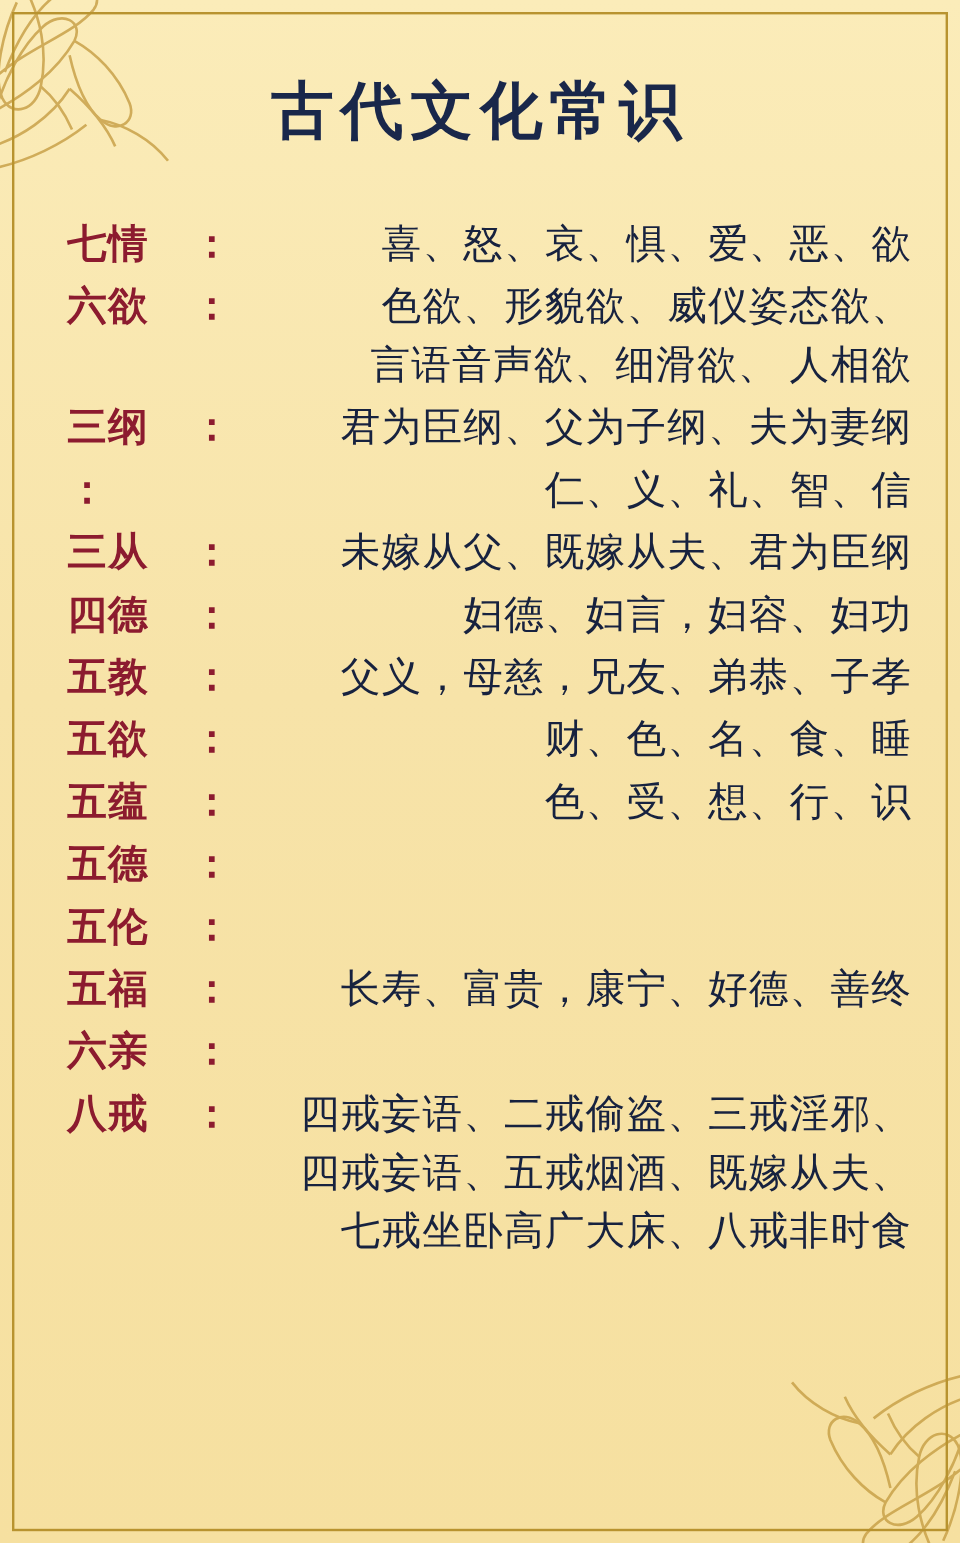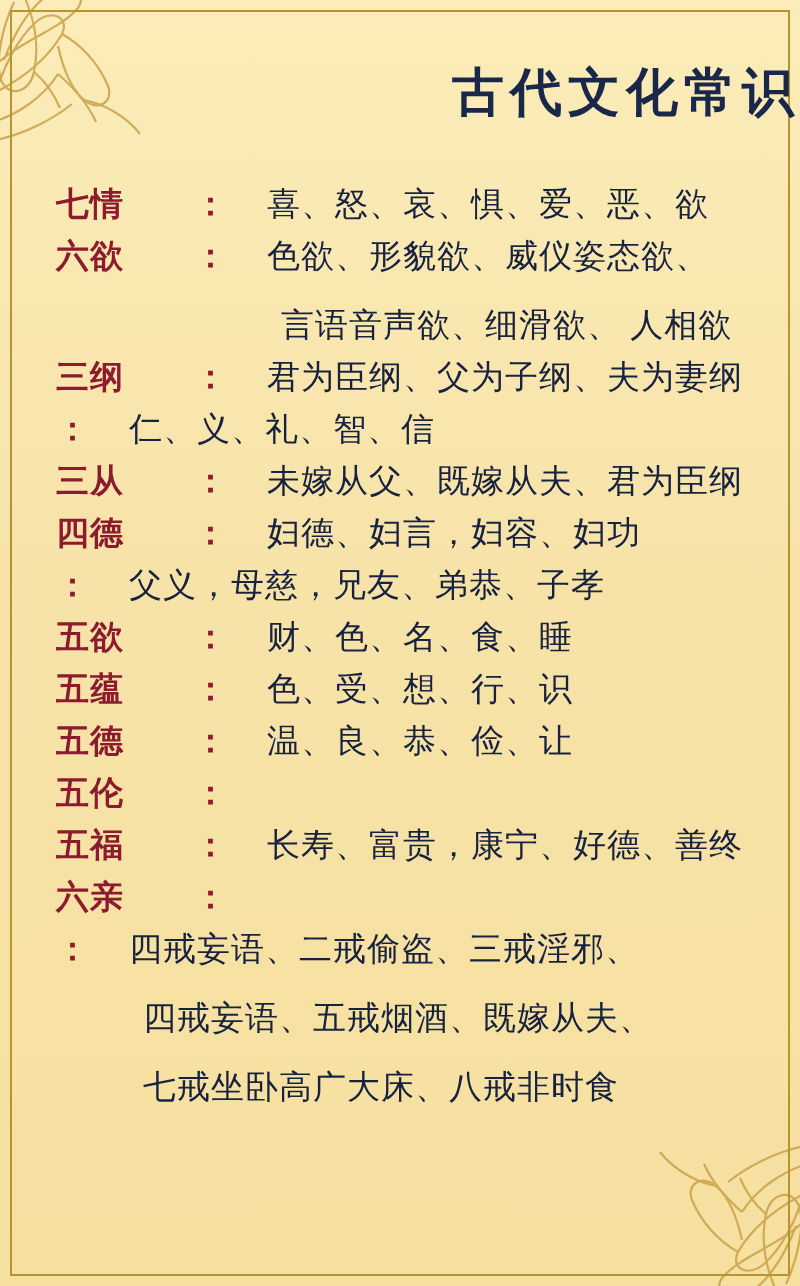--- a/index.html
+++ b/index.html
@@ -41,38 +41,37 @@
   .corner-art.br {
     bottom: 0;
     right: 0;
     transform: rotate(180deg);
   }
   .title {
     position: absolute;
     top: 58px;
     left: 0;
     width: 100%;
-    text-align: right;
+    text-align: center;
     font-size: 52px;
     font-weight: bold;
     color: #19274a;
     letter-spacing: 6px;
     font-family: "Liberation Serif", "DejaVu Serif", serif;
   }
   .content {
     position: absolute;
     top: 180px;
     left: 56px;
     right: 40px;
   }
   .entry {
     display: flex;
     align-items: flex-start;
     margin-bottom: 3px;
-    gap: 34px;
   }
   .label {
     flex: 0 0 auto;
     width: 104px;
     font-size: 33px;
     font-weight: bold;
     color: #8c1b2f;
     letter-spacing: 1px;
     line-height: 49px;
     white-space: nowrap;
@@ -88,24 +87,24 @@
     flex: 1 1 auto;
     font-size: 33px;
     color: #17223f;
     line-height: 49px;
     padding-left: 6px;
     letter-spacing: 1px;
   }
   .value .line {
     display: block;
     white-space: nowrap;
+    text-align: right;
   }
   .value .line.indent {
     padding-left: 14px;
-    margin-top: 20px;
   }
 </style>
 </head>
 <body>
 
 <div class="page">
 
   <svg class="corner-art tl" width="230" height="230" viewBox="0 0 230 230">
     <g fill="none" stroke="#c9a24a" stroke-width="2.2">
       <path d="M-10 70 C 20 40, 60 30, 78 8 C 88 -6, 70 -18, 52 -8 C 30 6, 14 34, 4 60"></path>
@@ -182,20 +181,21 @@
 
     <div class="entry">
       <div class="label">四德</div>
       <div class="colon">：</div>
       <div class="value">
         <span class="line">妇德、妇言，妇容、妇功</span>
       </div>
     </div>
 
     <div class="entry">
+      <div class="label">五教</div>
       <div class="colon">：</div>
       <div class="value">
         <span class="line">父义，母慈，兄友、弟恭、子孝</span>
       </div>
     </div>
 
     <div class="entry">
       <div class="label">五欲</div>
       <div class="colon">：</div>
       <div class="value">
@@ -207,23 +207,20 @@
       <div class="label">五蕴</div>
       <div class="colon">：</div>
       <div class="value">
         <span class="line">色、受、想、行、识</span>
       </div>
     </div>
 
     <div class="entry">
       <div class="label">五德</div>
       <div class="colon">：</div>
-      <div class="value">
-        <span class="line">温、良、恭、俭、让</span>
-      </div>
     </div>
 
     <div class="entry">
       <div class="label">五伦</div>
       <div class="colon">：</div>
     </div>
 
     <div class="entry">
       <div class="label">五福</div>
       <div class="colon">：</div>
@@ -231,20 +228,21 @@
         <span class="line">长寿、富贵，康宁、好德、善终</span>
       </div>
     </div>
 
     <div class="entry">
       <div class="label">六亲</div>
       <div class="colon">：</div>
     </div>
 
     <div class="entry">
+      <div class="label">八戒</div>
       <div class="colon">：</div>
       <div class="value">
         <span class="line">四戒妄语、二戒偷盗、三戒淫邪、</span>
         <span class="line indent">四戒妄语、五戒烟酒、既嫁从夫、</span>
         <span class="line indent">七戒坐卧高广大床、八戒非时食</span>
       </div>
     </div>
 
   </div>
 </div>

